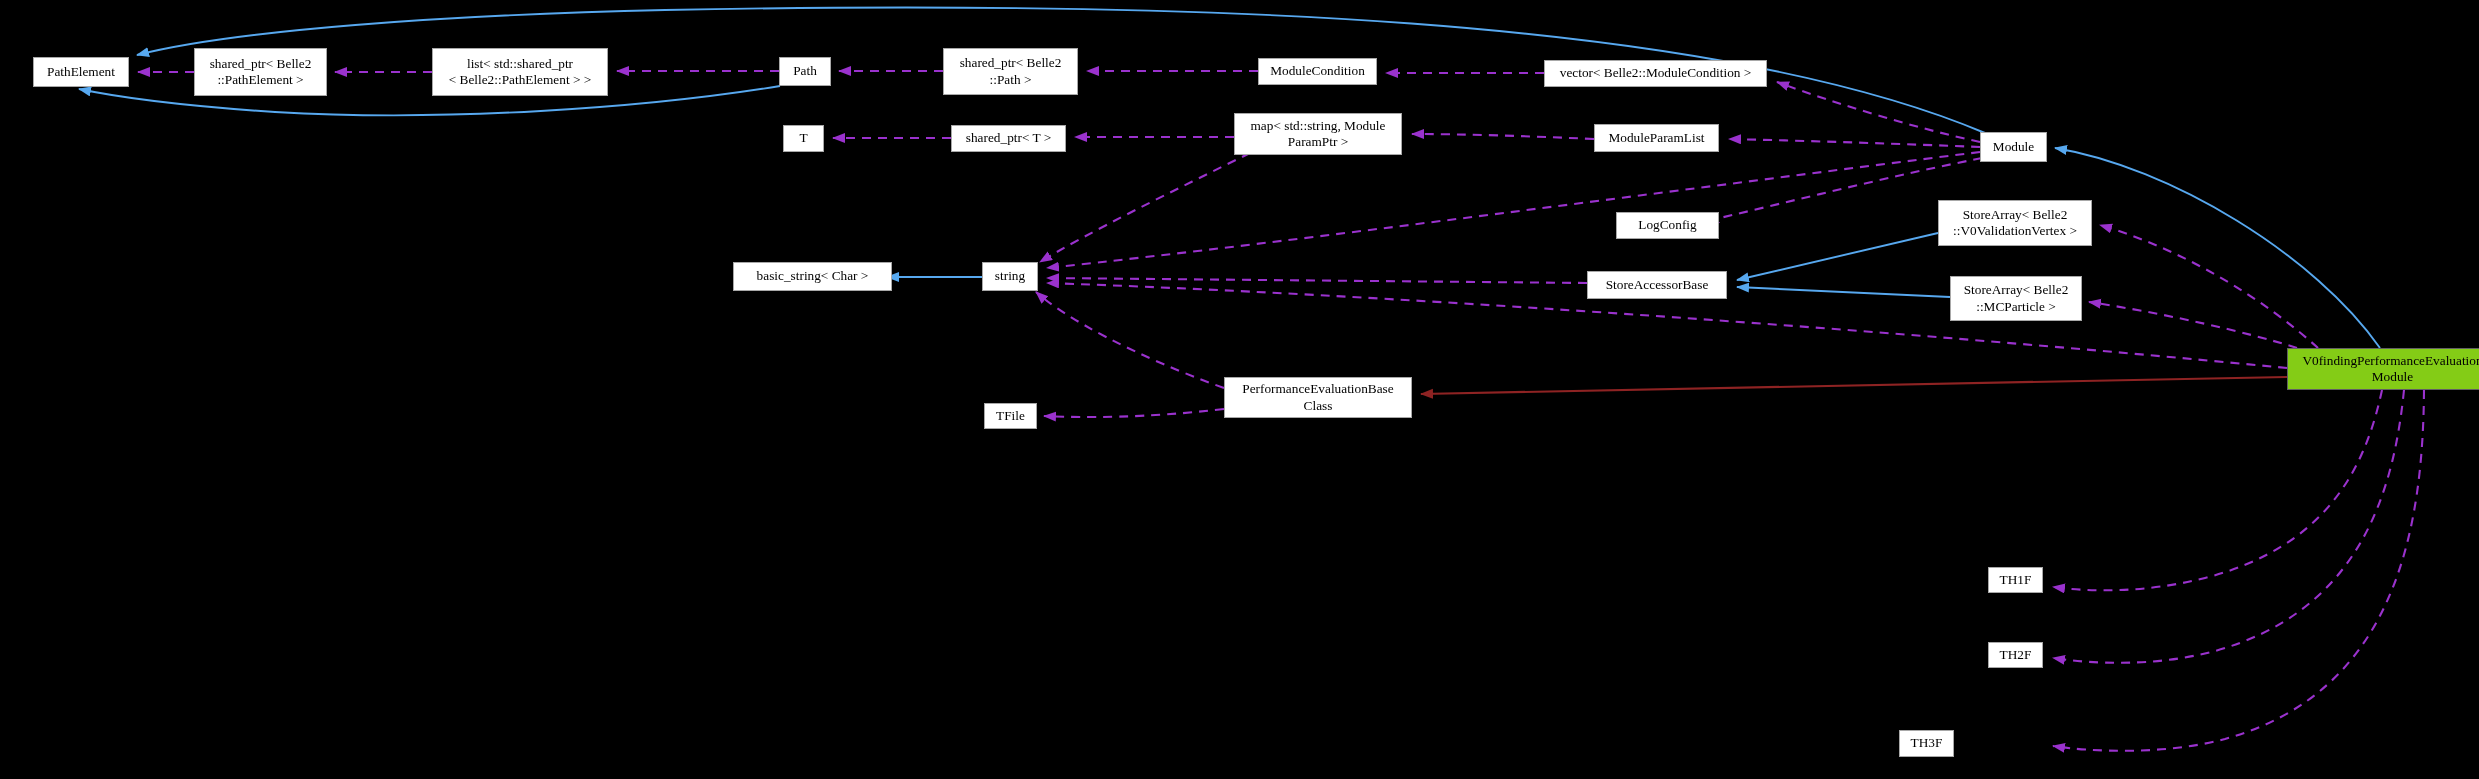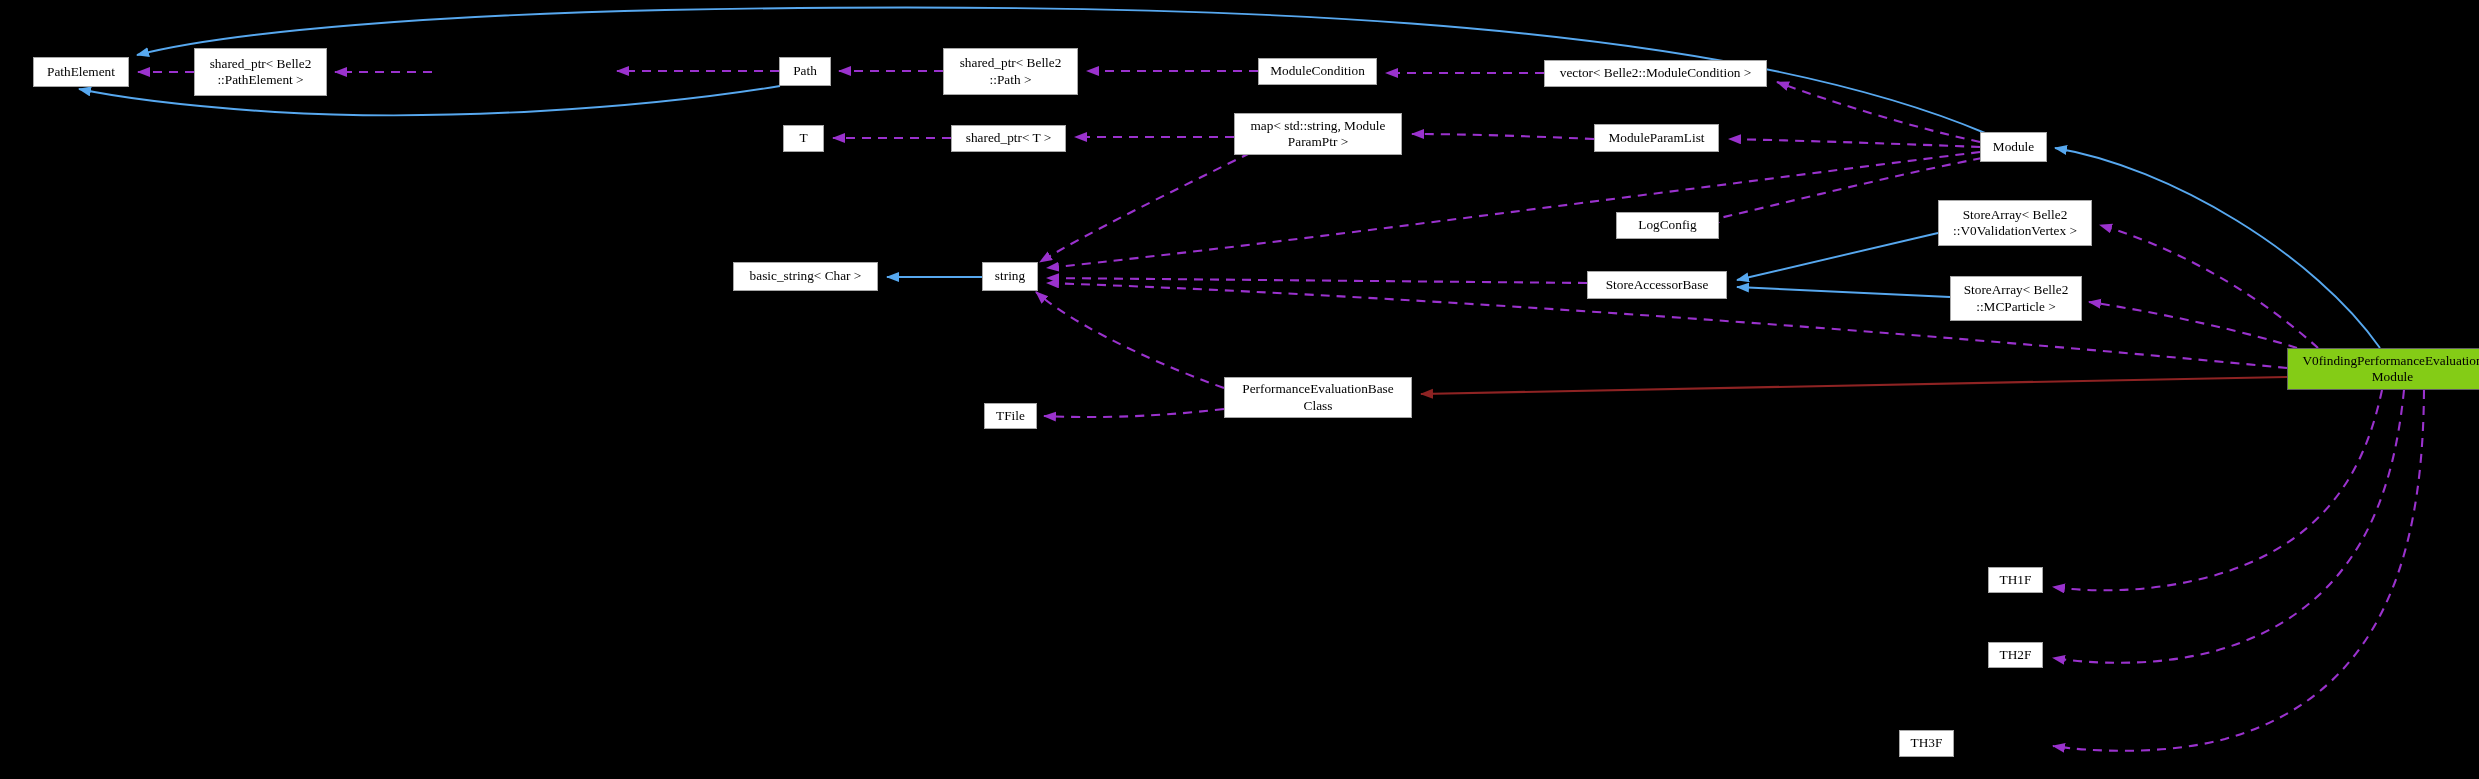--- a/index.html
+++ b/index.html
@@ -69,20 +69,24 @@
 
   <div class="node" style="left:8px;top:57px;width:96px;height:30px">
     <span>PathElement</span>
     </div>
 
   <div class="node" style="left:169px;top:48px;width:133px;height:48px">
     <span>shared_ptr&lt; Belle2
 ::PathElement &gt;</span>
     </div>
 
+  <div class="node" style="left:407px;top:48px;width:176px;height:48px">
+    <span>list&lt; std::shared_ptr
+&lt; Belle2::PathElement &gt; &gt;</span>
+    </div>
 
   <div class="node" style="left:754px;top:57px;width:52px;height:29px">
     <span>Path</span>
     </div>
 
   <div class="node" style="left:918px;top:48px;width:135px;height:47px">
     <span>shared_ptr&lt; Belle2
 ::Path &gt;</span>
     </div>
 
@@ -126,21 +130,21 @@
 
   <div class="node" style="left:1562px;top:271px;width:140px;height:28px">
     <span>StoreAccessorBase</span>
     </div>
 
   <div class="node" style="left:1925px;top:276px;width:132px;height:45px">
     <span>StoreArray&lt; Belle2
 ::MCParticle &gt;</span>
     </div>
 
-  <div class="node" style="left:708px;top:262px;width:145px;height:29px">
+  <div class="node" style="left:708px;top:262px;width:159px;height:29px">
     <span>basic_string&lt; Char &gt;</span>
     </div>
 
   <div class="node" style="left:957px;top:262px;width:56px;height:29px">
     <span>string</span>
     </div>
 
   <div class="node" style="left:959px;top:403px;width:53px;height:26px">
     <span>TFile</span>
     </div>

